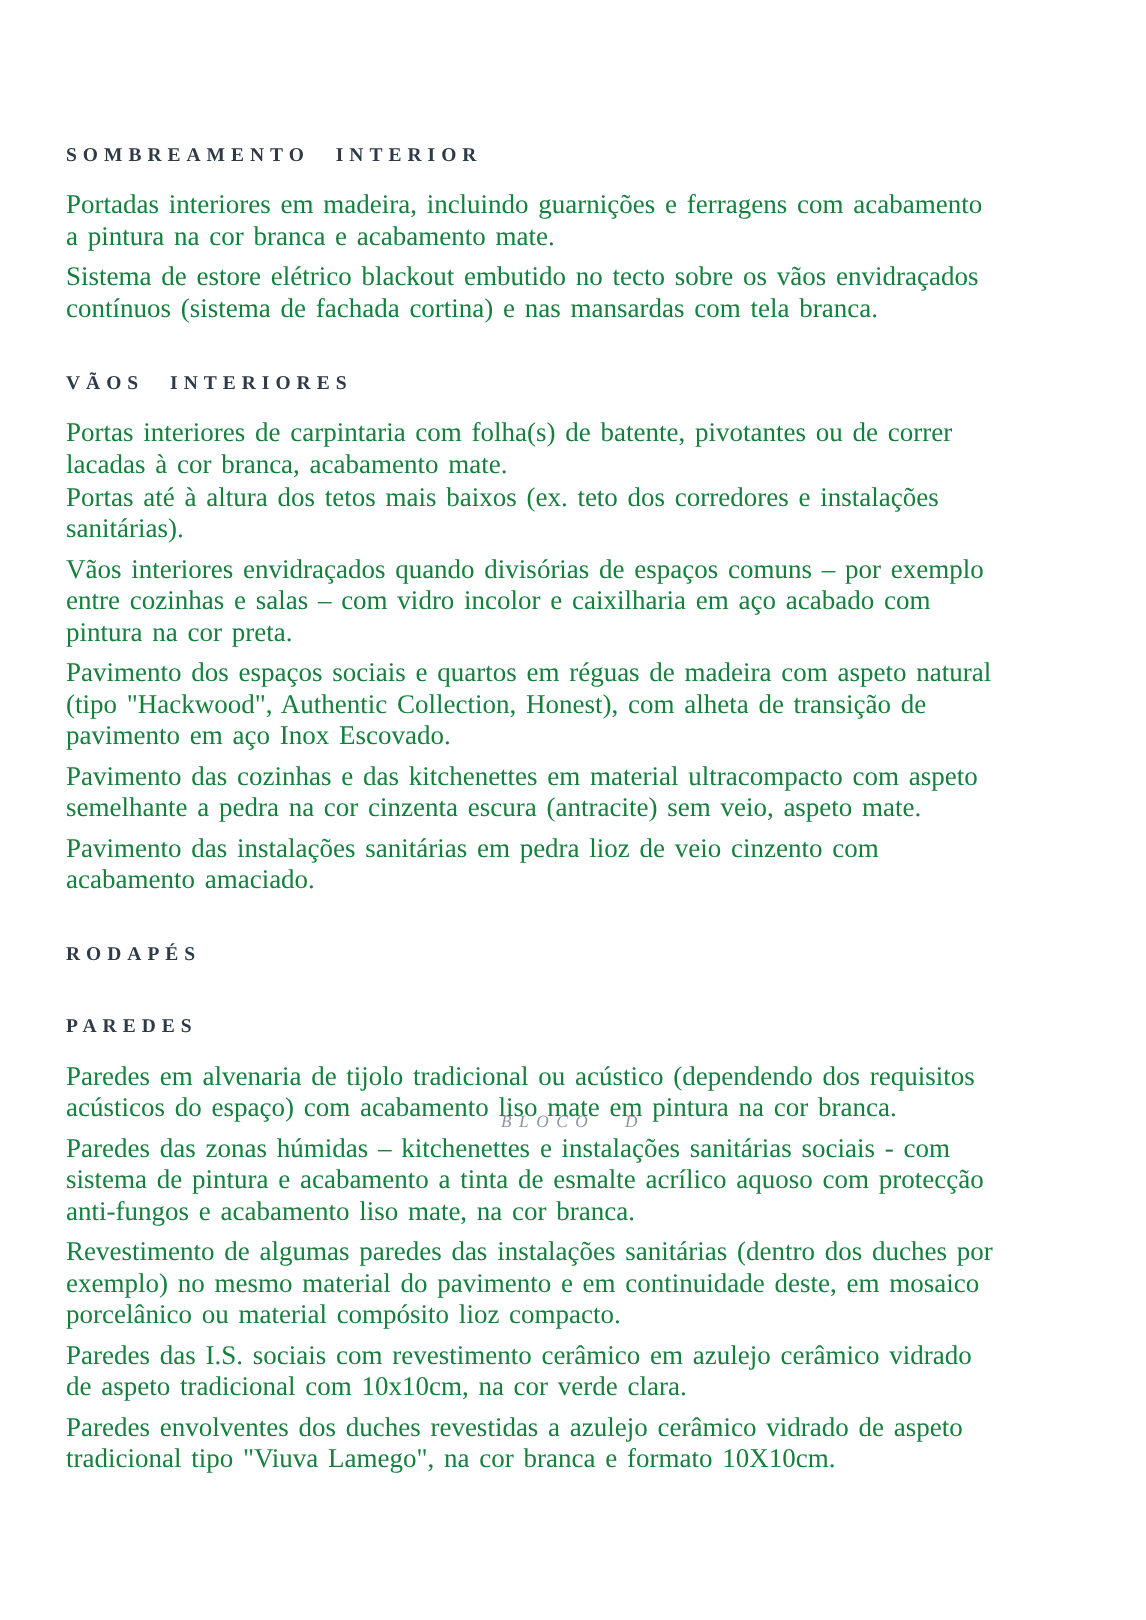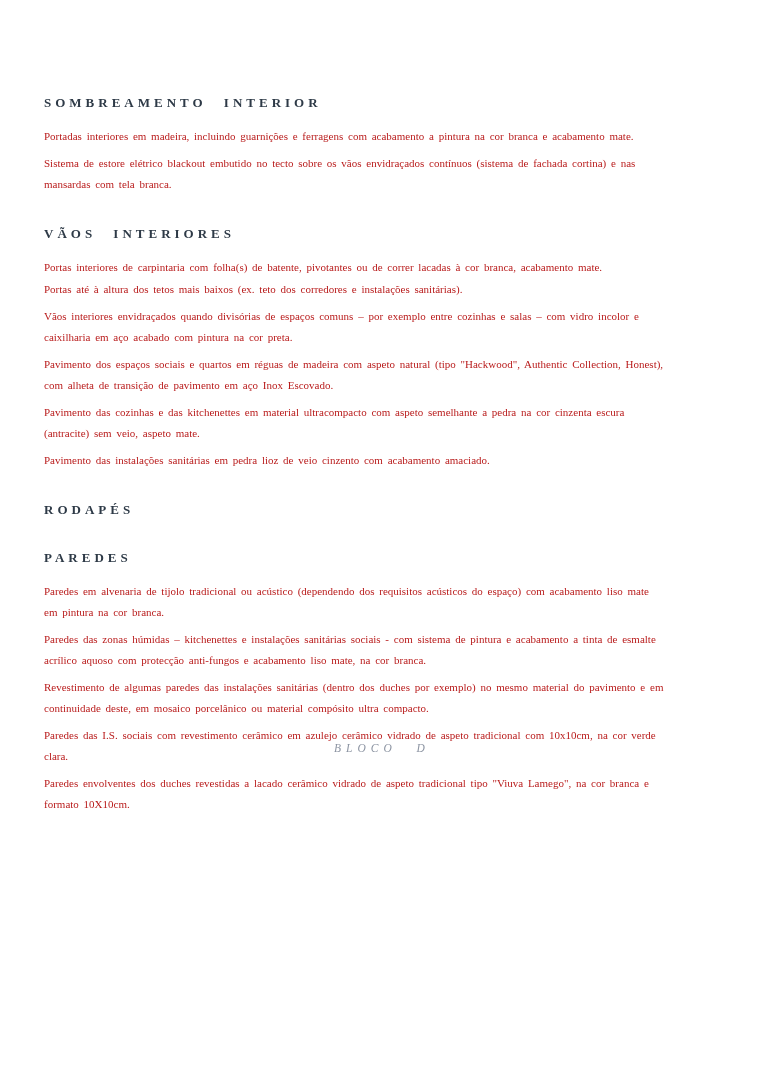--- a/index.html
+++ b/index.html
@@ -34,25 +34,25 @@
       font-weight: bold;
       letter-spacing: 4px;
       word-spacing: 10px;
       color: #2e3a47;
       margin: 30px 0 14px 0;
     }
     h2.section-heading.first {
       margin-top: 0;
     }
     p.para {
-      font-size: 11px;
+      font-size: 18px;
       line-height: 21px;
       margin: 0 0 6px 0;
       word-spacing: 2px;
-      color: #b91c1c;
+      color: #15803d;
     }
     p.para.tight {
       margin-top: -5px;
     }
     .footer {
       position: absolute;
       bottom: 14px;
       left: 0;
       width: 764px;
       text-align: center;
@@ -90,21 +90,21 @@
     </section>
 
     <section>
       <h2 class="section-heading">RODAPÉS</h2>
     </section>
 
     <section>
       <h2 class="section-heading">PAREDES</h2>
       <p class="para">Paredes em alvenaria de tijolo tradicional ou acústico (dependendo dos requisitos acústicos do espaço) com acabamento liso mate em pintura na cor branca.</p>
       <p class="para">Paredes das zonas húmidas – kitchenettes e instalações sanitárias sociais - com sistema de pintura e acabamento a tinta de esmalte acrílico aquoso com protecção anti-fungos e acabamento liso mate, na cor branca.</p>
-      <p class="para">Revestimento de algumas paredes das instalações sanitárias (dentro dos duches por exemplo) no mesmo material do pavimento e em continuidade deste, em mosaico porcelânico ou material compósito ultra compacto.</p>
+      <p class="para">Revestimento de algumas paredes das instalações sanitárias (dentro dos duches por exemplo) no mesmo material do pavimento e em continuidade deste, em mosaico porcelânico ou material compósito lioz compacto.</p>
       <p class="para">Paredes das I.S. sociais com revestimento cerâmico em azulejo cerâmico vidrado de aspeto tradicional com 10x10cm, na cor verde clara.</p>
-      <p class="para">Paredes envolventes dos duches revestidas a lacado cerâmico vidrado de aspeto tradicional tipo "Viuva Lamego", na cor branca e formato 10X10cm.</p>
+      <p class="para">Paredes envolventes dos duches revestidas a azulejo cerâmico vidrado de aspeto tradicional tipo "Viuva Lamego", na cor branca e formato 10X10cm.</p>
     </section>
 
   </div>
 
   <div class="footer">BLOCO D</div>
 </div>
 
 </body></html>

